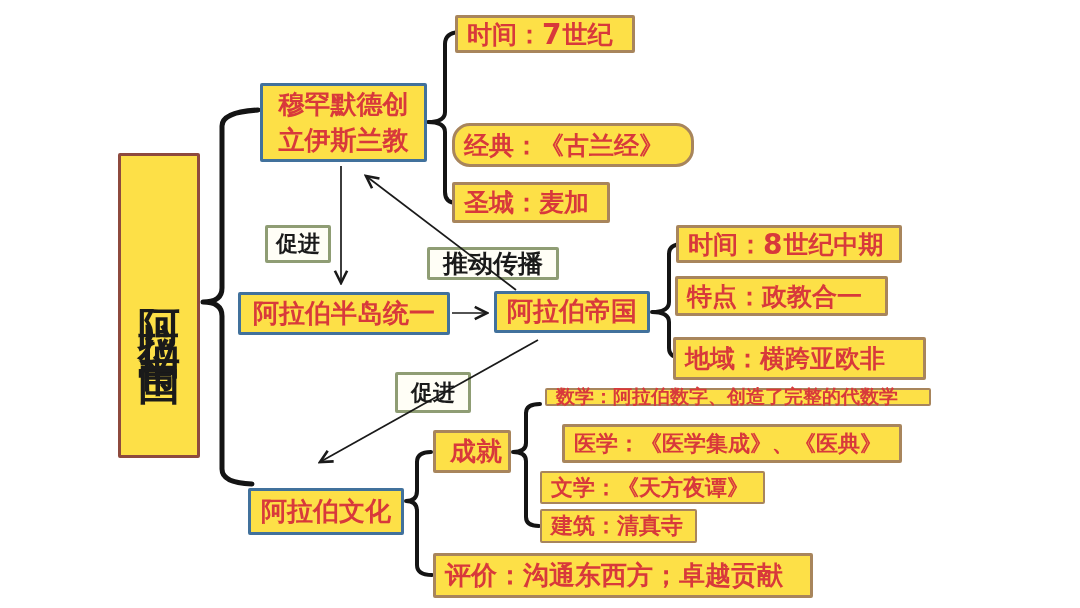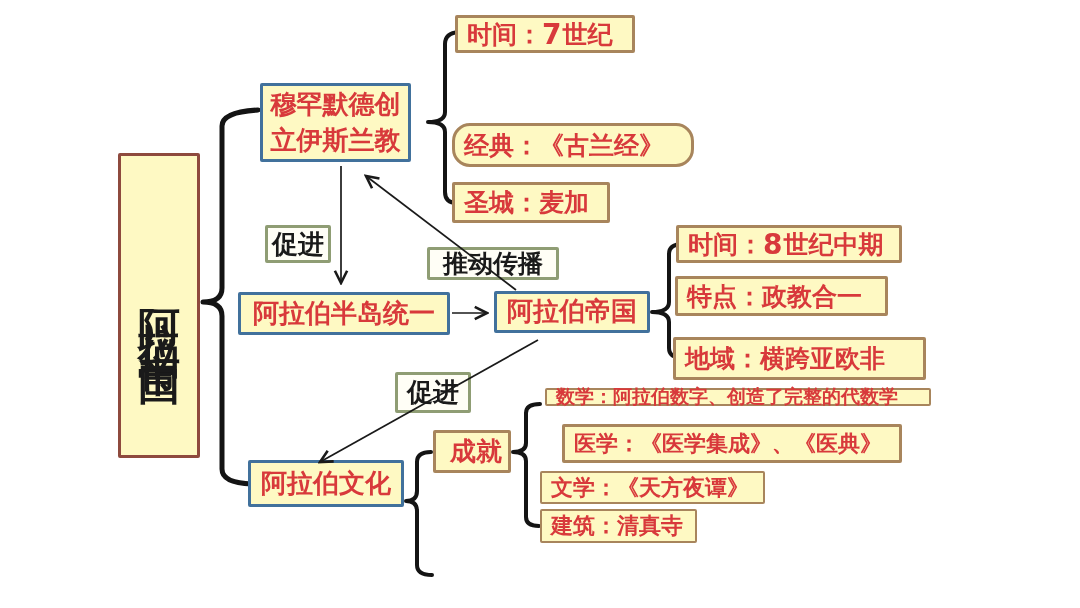--- a/index.html
+++ b/index.html
@@ -4,52 +4,52 @@
 <style>
   html,body { margin:0; padding:0; background:#ffffff; }
   #stage {
     position:relative; width:1080px; height:608px; background:#ffffff;
     font-family:"DejaVu Sans","Liberation Sans",sans-serif; overflow:hidden;
   }
   svg.layer { position:absolute; left:0; top:0; width:1080px; height:608px; }
   #braces { z-index:1; }
   #arrows { z-index:5; pointer-events:none; }
   .box { position:absolute; z-index:2; box-sizing:border-box; display:flex;
-         align-items:center; background:#fef9c3; font-weight:bold; border-radius:2px; }
+         align-items:center; background:#fde047; font-weight:bold; border-radius:2px; }
   
   .root {
     border:3px solid #8e4a3e; color:#1a1a1a; justify-content:center;
     writing-mode:vertical-rl; text-orientation:upright;
     font-size:42px; letter-spacing:14px; padding-top:10px;
   }
   
   .node { border:3px solid #41719c; color:#d8393b; justify-content:center;
           text-align:center; font-size:26px; line-height:1.35; }
   
   .detail { border:3px solid #a8855c; color:#d8393b; justify-content:flex-start;
             padding-left:9px; font-size:25px; white-space:nowrap; }
   .detail .num { font-size:28px; letter-spacing:1px; }
   
   .conn { border:3px solid #8f9d74; background:#fffef6; color:#1a1a1a;
-          justify-content:center; font-size:26px; }
+          justify-content:center; font-size:22px; }
   #root-box      { left:118px; top:153px; width:82px;  height:305px; }
-  #islam-box     { left:260px; top:83px;  width:151px; height:79px;  padding:0 0; }
+  #islam-box     { left:260px; top:83px;  width:167px; height:79px;  padding:0 13px; }
   #promote-top   { left:265px; top:225px; width:66px;  height:38px; }
   #spread-label  { left:427px; top:247px; width:132px; height:33px; font-size:25px; }
   #unify-box     { left:238px; top:292px; width:212px; height:43px; }
   #empire-box    { left:494px; top:291px; width:156px; height:42px; }
   #time7-box     { left:455px; top:15px;  width:180px; height:38px; }
   #religion-box  { left:455px; top:67px;  width:272px; height:41px; }
   #classic-box   { left:452px; top:123px; width:242px; height:44px;border-radius:18px; }
   #holy-box      { left:452px; top:182px; width:158px; height:41px; }
   #time8-box     { left:676px; top:225px; width:226px; height:38px; }
   #feature-box   { left:675px; top:276px; width:213px; height:40px; }
   #region-box    { left:673px; top:337px; width:253px; height:43px; }
   #promote-bottom{ left:395px; top:372px; width:76px;  height:41px; }
-  #culture-box   { left:248px; top:460px; width:156px; height:47px; }
+  #culture-box   { left:248px; top:488px; width:156px; height:47px; }
   #achieve-box   { left:433px; top:430px; width:78px;  height:43px; justify-content:center; padding-left:8px; font-size:26px; }
   #math-box      { left:545px; top:388px; width:386px; height:18px; font-size:19px; border-width:2.5px; }
   #medicine-box  { left:542px; top:424px; width:340px; height:39px; font-size:22px;margin-left:20px; }
   #literature-box{ left:540px; top:471px; width:225px; height:33px; font-size:22px; border-width:2.5px; }
   #architecture-box{ left:540px; top:509px; width:157px; height:34px; font-size:22px; border-width:2.5px; }
   #evaluation-box{ left:433px; top:553px; width:380px; height:45px; font-size:26px; }
 </style>
 </head>
 <body>
 
@@ -93,20 +93,21 @@
 
   <div class="box conn" id="promote-bottom">促进</div>
 
   <div class="box node" id="culture-box">阿拉伯文化</div>
 
   <div class="box detail" id="achieve-box">成就</div>
   <div class="box detail" id="math-box">数学：阿拉伯数字、创造了完整的代数学</div>
   <div class="box detail" id="medicine-box">医学：《医学集成》、《医典》</div>
   <div class="box detail" id="literature-box">文学：《天方夜谭》</div>
   <div class="box detail" id="architecture-box">建筑：清真寺</div>
+  <div class="box detail" id="evaluation-box">评价：沟通东西方；卓越贡献</div>
 
   <svg id="arrows" class="layer" viewBox="0 0 1080 608" fill="none" stroke="#1a1a1a" stroke-width="1.7">
     <defs>
       <marker id="arr" viewBox="0 0 10 10" refX="8.5" refY="5" markerWidth="9" markerHeight="9" orient="auto-start-reverse">
         <path d="M0.5,1 L8.5,5 L0.5,9" fill="none" stroke="#1a1a1a" stroke-width="1.7"></path>
       </marker>
     </defs>
     <line x1="341" y1="166" x2="341" y2="283" marker-end="url(#arr)"></line>
     <line x1="452" y1="313" x2="487" y2="313" marker-end="url(#arr)"></line>
     <line x1="516" y1="290" x2="366" y2="176" marker-end="url(#arr)"></line>

